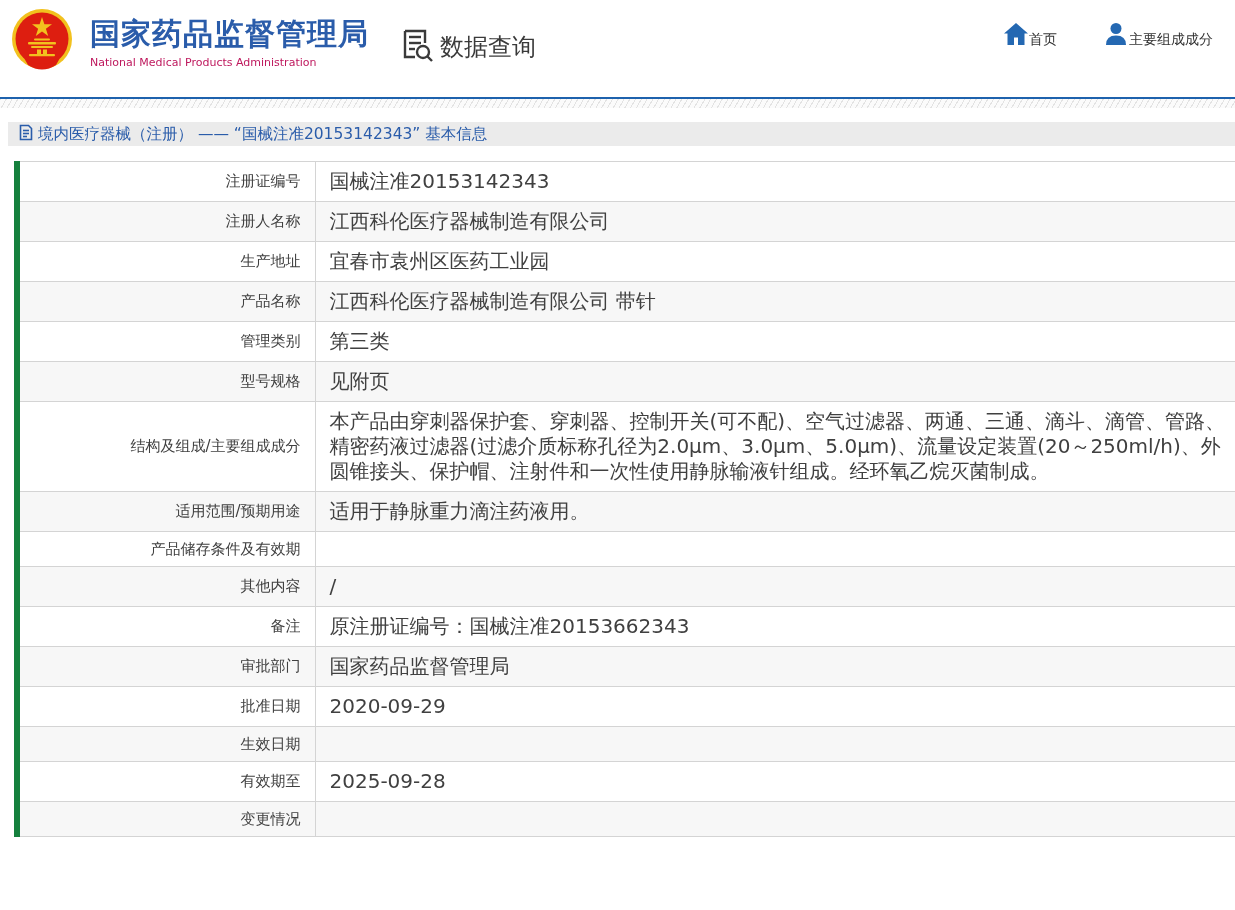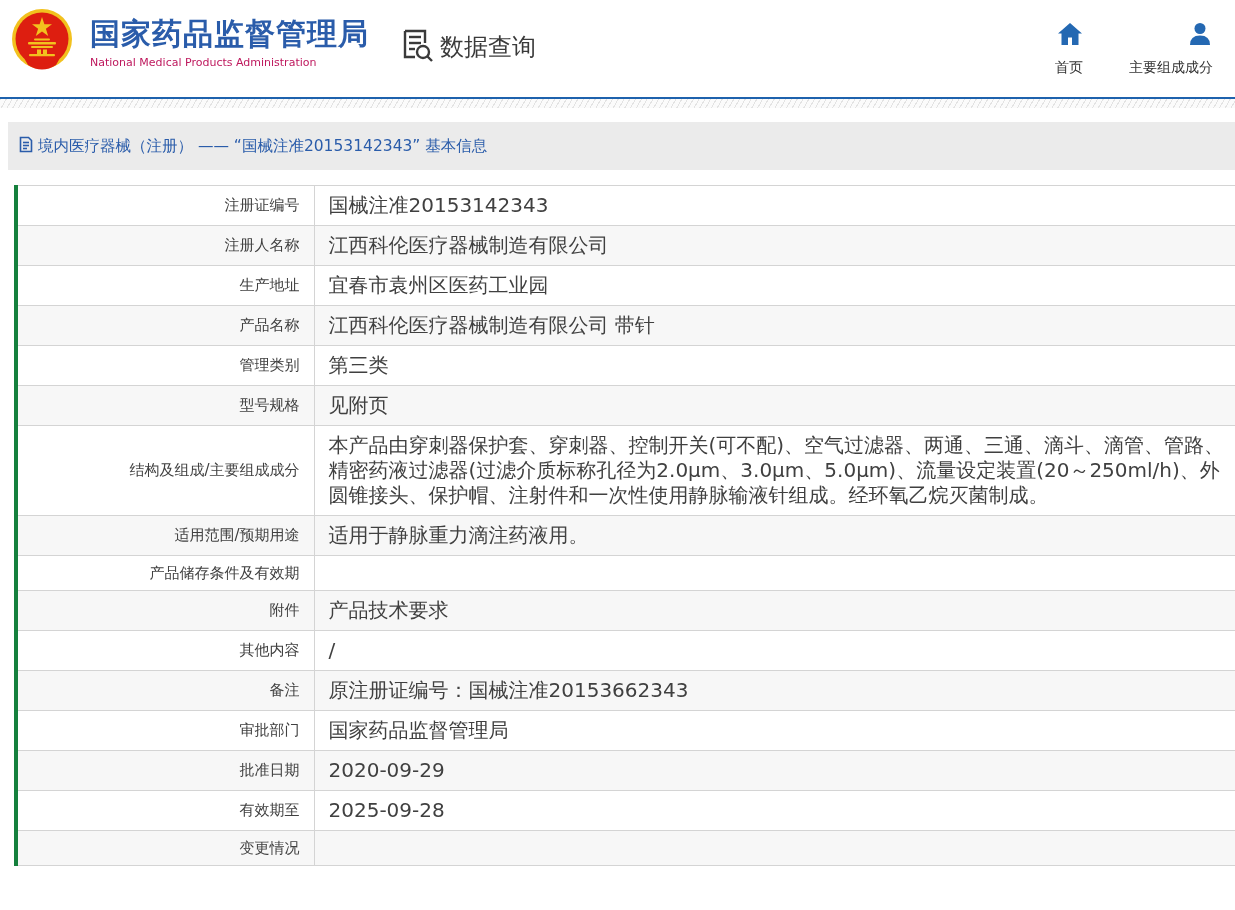--- a/index.html
+++ b/index.html
@@ -13,44 +13,44 @@
     align-items: center; cursor: pointer; }
   .emblem { width: 64px; height: 64px; flex: 0 0 auto; }
   .org-text { margin-left: 16px; }
   .org-title { font-size: 30px; font-weight: bold; color: #2a5caa;
     letter-spacing: 1px; line-height: 36px; }
   .org-subtitle { font-size: 11px; color: #be185d; margin-top: 4px; }
   .section-block { position: absolute; left: 400px; top: 27px; display: flex;
     align-items: center; cursor: pointer; }
   .section-title { font-size: 24px; color: #3a3a3a; margin-left: 6px; }
   .top-nav { position: absolute; right: 22px; top: 22px; display: flex; gap: 46px; }
-  .nav-item { display: flex; flex-direction: column; align-items: flex-end;
+  .nav-item { display: flex; flex-direction: row; align-items: flex-start;
     cursor: pointer; }
   .nav-item .nav-label { font-size: 14px; color: #333; margin-top: 9px;
     white-space: nowrap; }
 
   
   .hatch-band { height: 9px; width: 100%;
     background: repeating-linear-gradient(120deg,
       #e3e3e3 0px, #e3e3e3 1px, #fbfbfb 1px, #fbfbfb 5px); }
 
   
-  .crumb-bar { margin: 14px 0 0 8px; width: calc(100% - 8px); height: 48px;
+  .crumb-bar { margin: 14px 0 0 8px; width: calc(100% - 8px); height: 24px;
     background: #ebebeb; display: flex; align-items: center; padding-left: 11px; }
   .crumb-title { font-size: 15.5px; color: #2a5caa; margin-left: 5px; }
 
   
   table.reg-table { margin: 15px 0 0 14px; width: 1221px;
     border-collapse: collapse; table-layout: fixed; }
   table.reg-table tr { background: #fff; }
   table.reg-table tr:nth-child(even) { background: #f7f7f7; }
   table.reg-table tr { border-top: 1px solid #d4d4d4; border-bottom: 1px solid #d4d4d4; }
   table.reg-table th { width: 298px; text-align: right; font-weight: 400;
     color: #404040; font-size: 15px; padding: 7px 14px 7px 8px; height: 35px;
-    border-left: 4px solid #15803d; border-right: 1px solid #d4d4d4;
+    border-left: 6px solid #15803d; border-right: 1px solid #d4d4d4;
     vertical-align: middle; white-space: nowrap; }
   table.reg-table td { color: #404040; font-size: 20px;
     padding: 7px 8px 7px 14px; height: 35px; vertical-align: middle;
     line-height: 25px; word-break: break-all; }
   .label-wrap { display: inline-flex; align-items: center; gap: 4px; }
 </style>
 </head>
 <body>
 
 <div class="header">
@@ -232,31 +232,20 @@
       <span class="label-wrap">
 
         <span class="row-label">产品储存条件及有效期</span>
       </span>
     </th>
     <td class="value-cell">
       <span class="row-value"></span>
     </td>
   </tr>
 
-  <tr>
-    <th class="label-cell">
-      <span class="label-wrap">
-
-        <span class="row-label">附件</span>
-      </span>
-    </th>
-    <td class="value-cell">
-      <span class="row-value">产品技术要求</span>
-    </td>
-  </tr>
 
   <tr>
     <th class="label-cell">
       <span class="label-wrap">
 
         <span class="row-label">其他内容</span>
       </span>
     </th>
     <td class="value-cell">
       <span class="row-value">/</span>
@@ -292,20 +281,31 @@
       <span class="label-wrap">
 
         <span class="row-label">批准日期</span>
       </span>
     </th>
     <td class="value-cell">
       <span class="row-value">2020-09-29</span>
     </td>
   </tr>
 
+  <tr>
+    <th class="label-cell">
+      <span class="label-wrap">
+
+        <span class="row-label">生效日期</span>
+      </span>
+    </th>
+    <td class="value-cell">
+      <span class="row-value"></span>
+    </td>
+  </tr>
 
   <tr>
     <th class="label-cell">
       <span class="label-wrap">
 
         <span class="row-label">有效期至</span>
       </span>
     </th>
     <td class="value-cell">
       <span class="row-value">2025-09-28</span>

